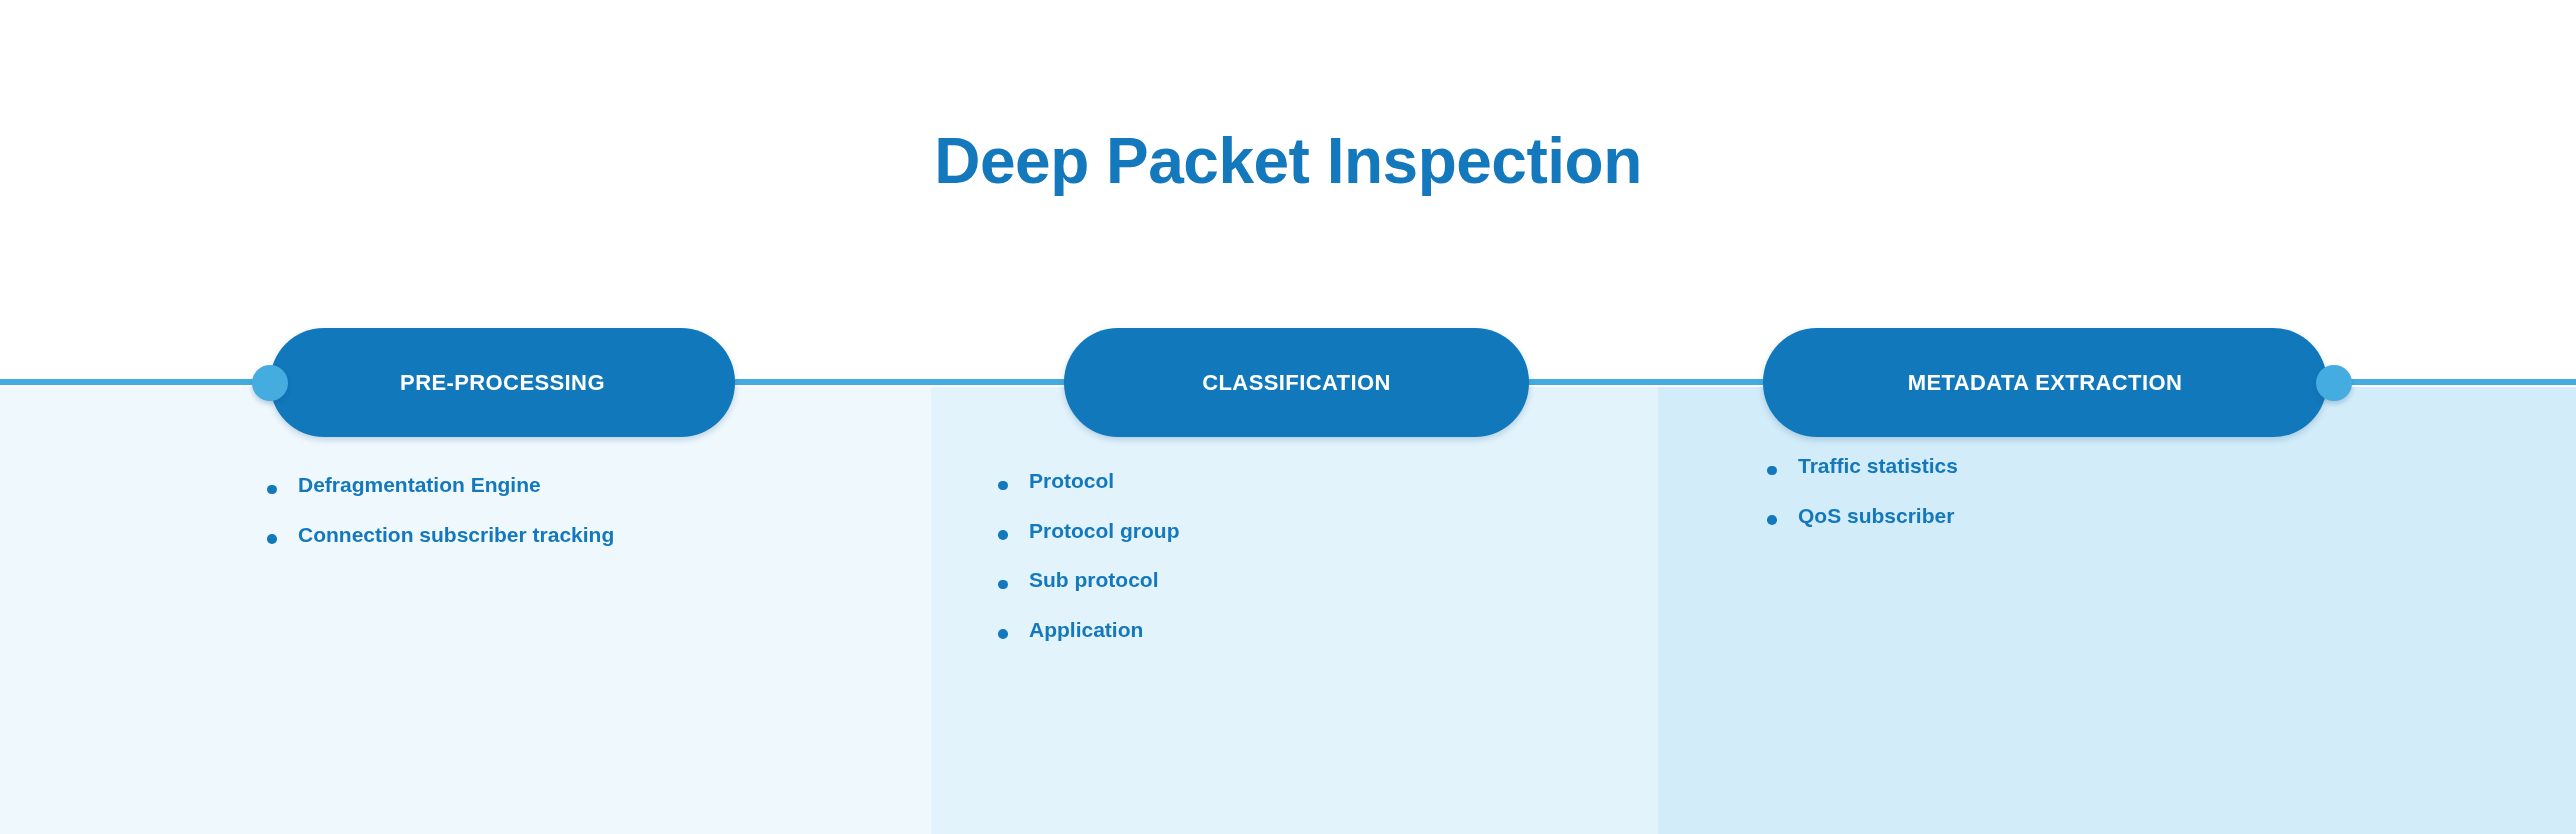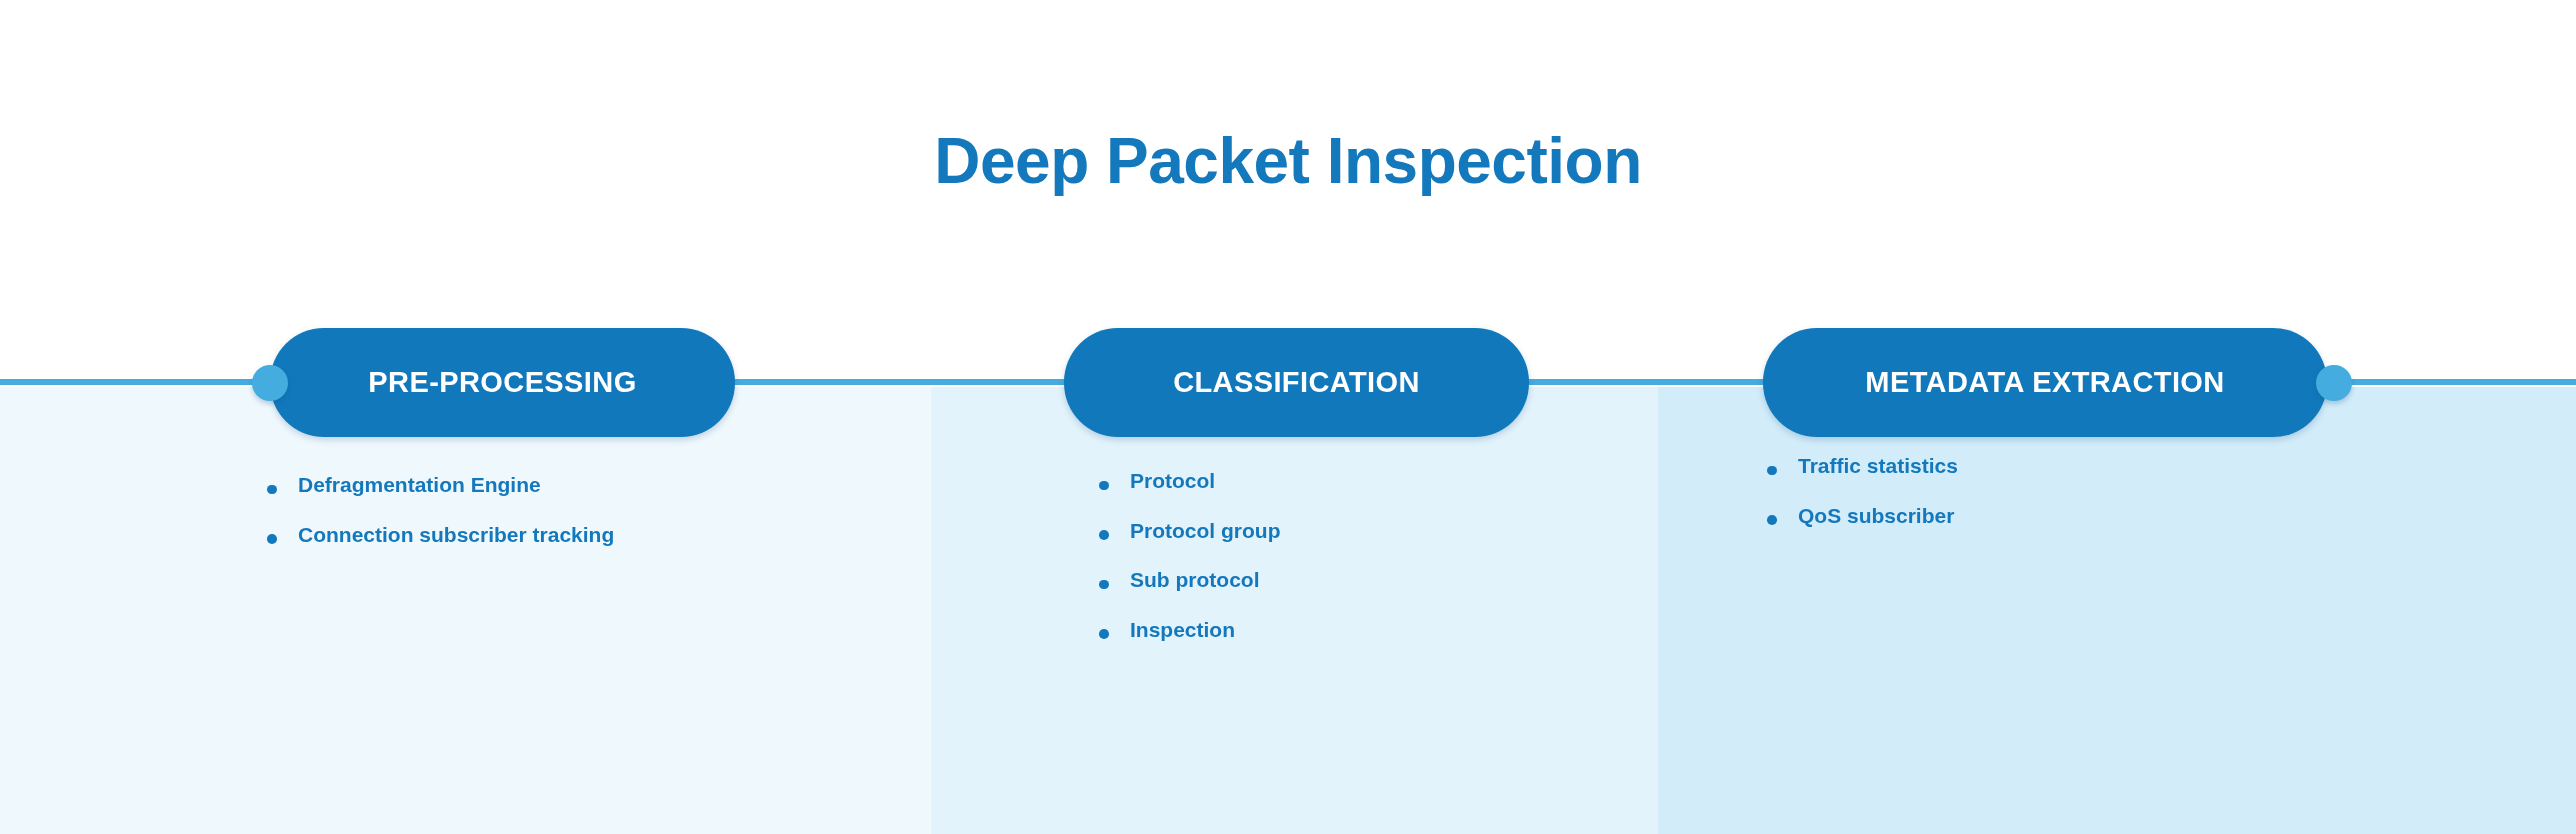--- a/index.html
+++ b/index.html
@@ -70,21 +70,21 @@
     border-radius: 54px;
     background: #1178BC;
     box-shadow: 0 2.9px 6.8px rgba(20, 80, 130, 0.22);
     display: flex;
     align-items: center;
     justify-content: center;
     z-index: 4;
   }
   .stage-pill .pill-label {
     color: #ffffff;
-    font-size: 29px;
+    font-size: 22px;
     font-weight: bold;
     letter-spacing: 0.4px;
     white-space: nowrap;
   }
 
   .pill-1 { left: 270px;  width: 465px; }
   .pill-2 { left: 1064px; width: 465px; }
   .pill-3 { left: 1763px; width: 564px; }
 
   
@@ -123,21 +123,21 @@
     position: absolute;
     left: 0;
     top: 11.7px;
     width: 9.7px;
     height: 9.7px;
     border-radius: 50%;
     background: #1478BC;
   }
 
   .list-1 { left: 267px;  top: 473px; }
-  .list-2 { left: 1099px; top: 469px; }
+  .list-2 { left: 998px; top: 469px; }
   .list-3 { left: 1767px; top: 454px; }
 </style>
 </head>
 <body>
 
 <div class="canvas">
 
   <div class="panels">
     <div class="panel panel-1"></div>
     <div class="panel panel-2"></div>
@@ -180,21 +180,21 @@
     <li>
       <span class="bullet-dot"></span>
       <span>Protocol group</span>
     </li>
     <li>
       <span class="bullet-dot"></span>
       <span>Sub protocol</span>
     </li>
     <li>
       <span class="bullet-dot"></span>
-      <span>Inspection</span>
+      <span>Application</span>
     </li>
   </ul>
 
   <ul class="bullet-list list-3">
     <li>
       <span class="bullet-dot"></span>
       <span>Traffic statistics</span>
     </li>
     <li>
       <span class="bullet-dot"></span>

